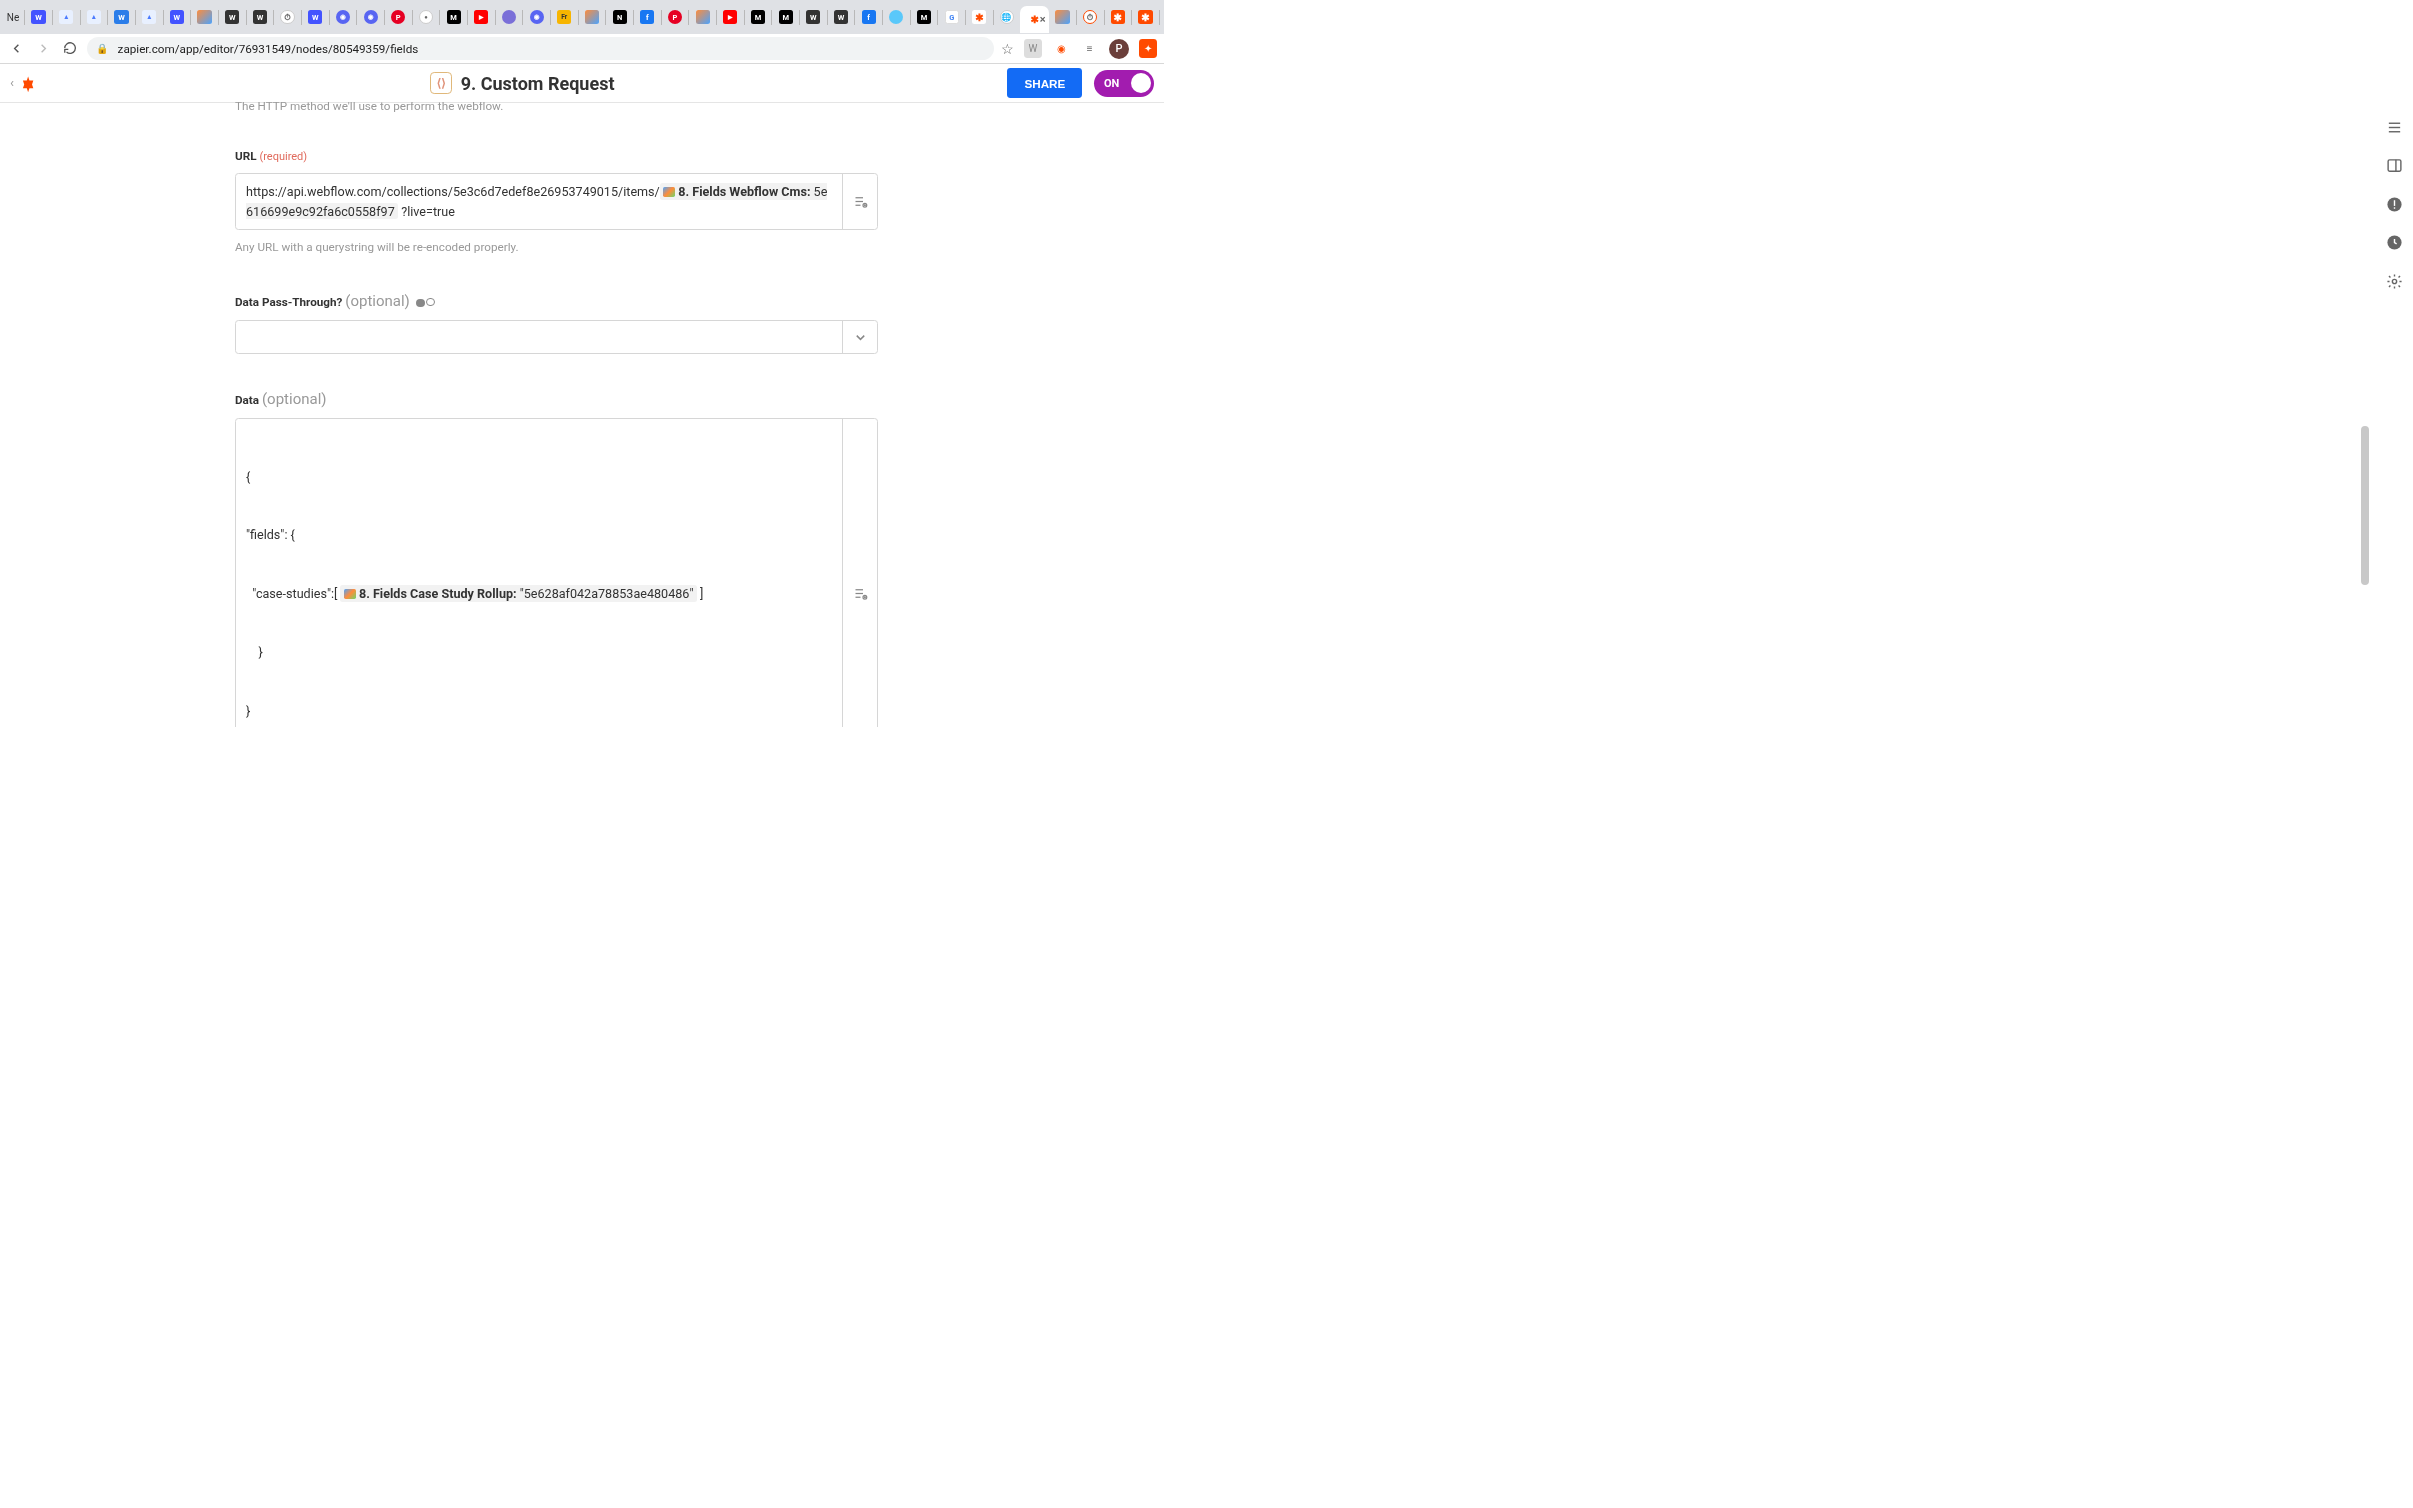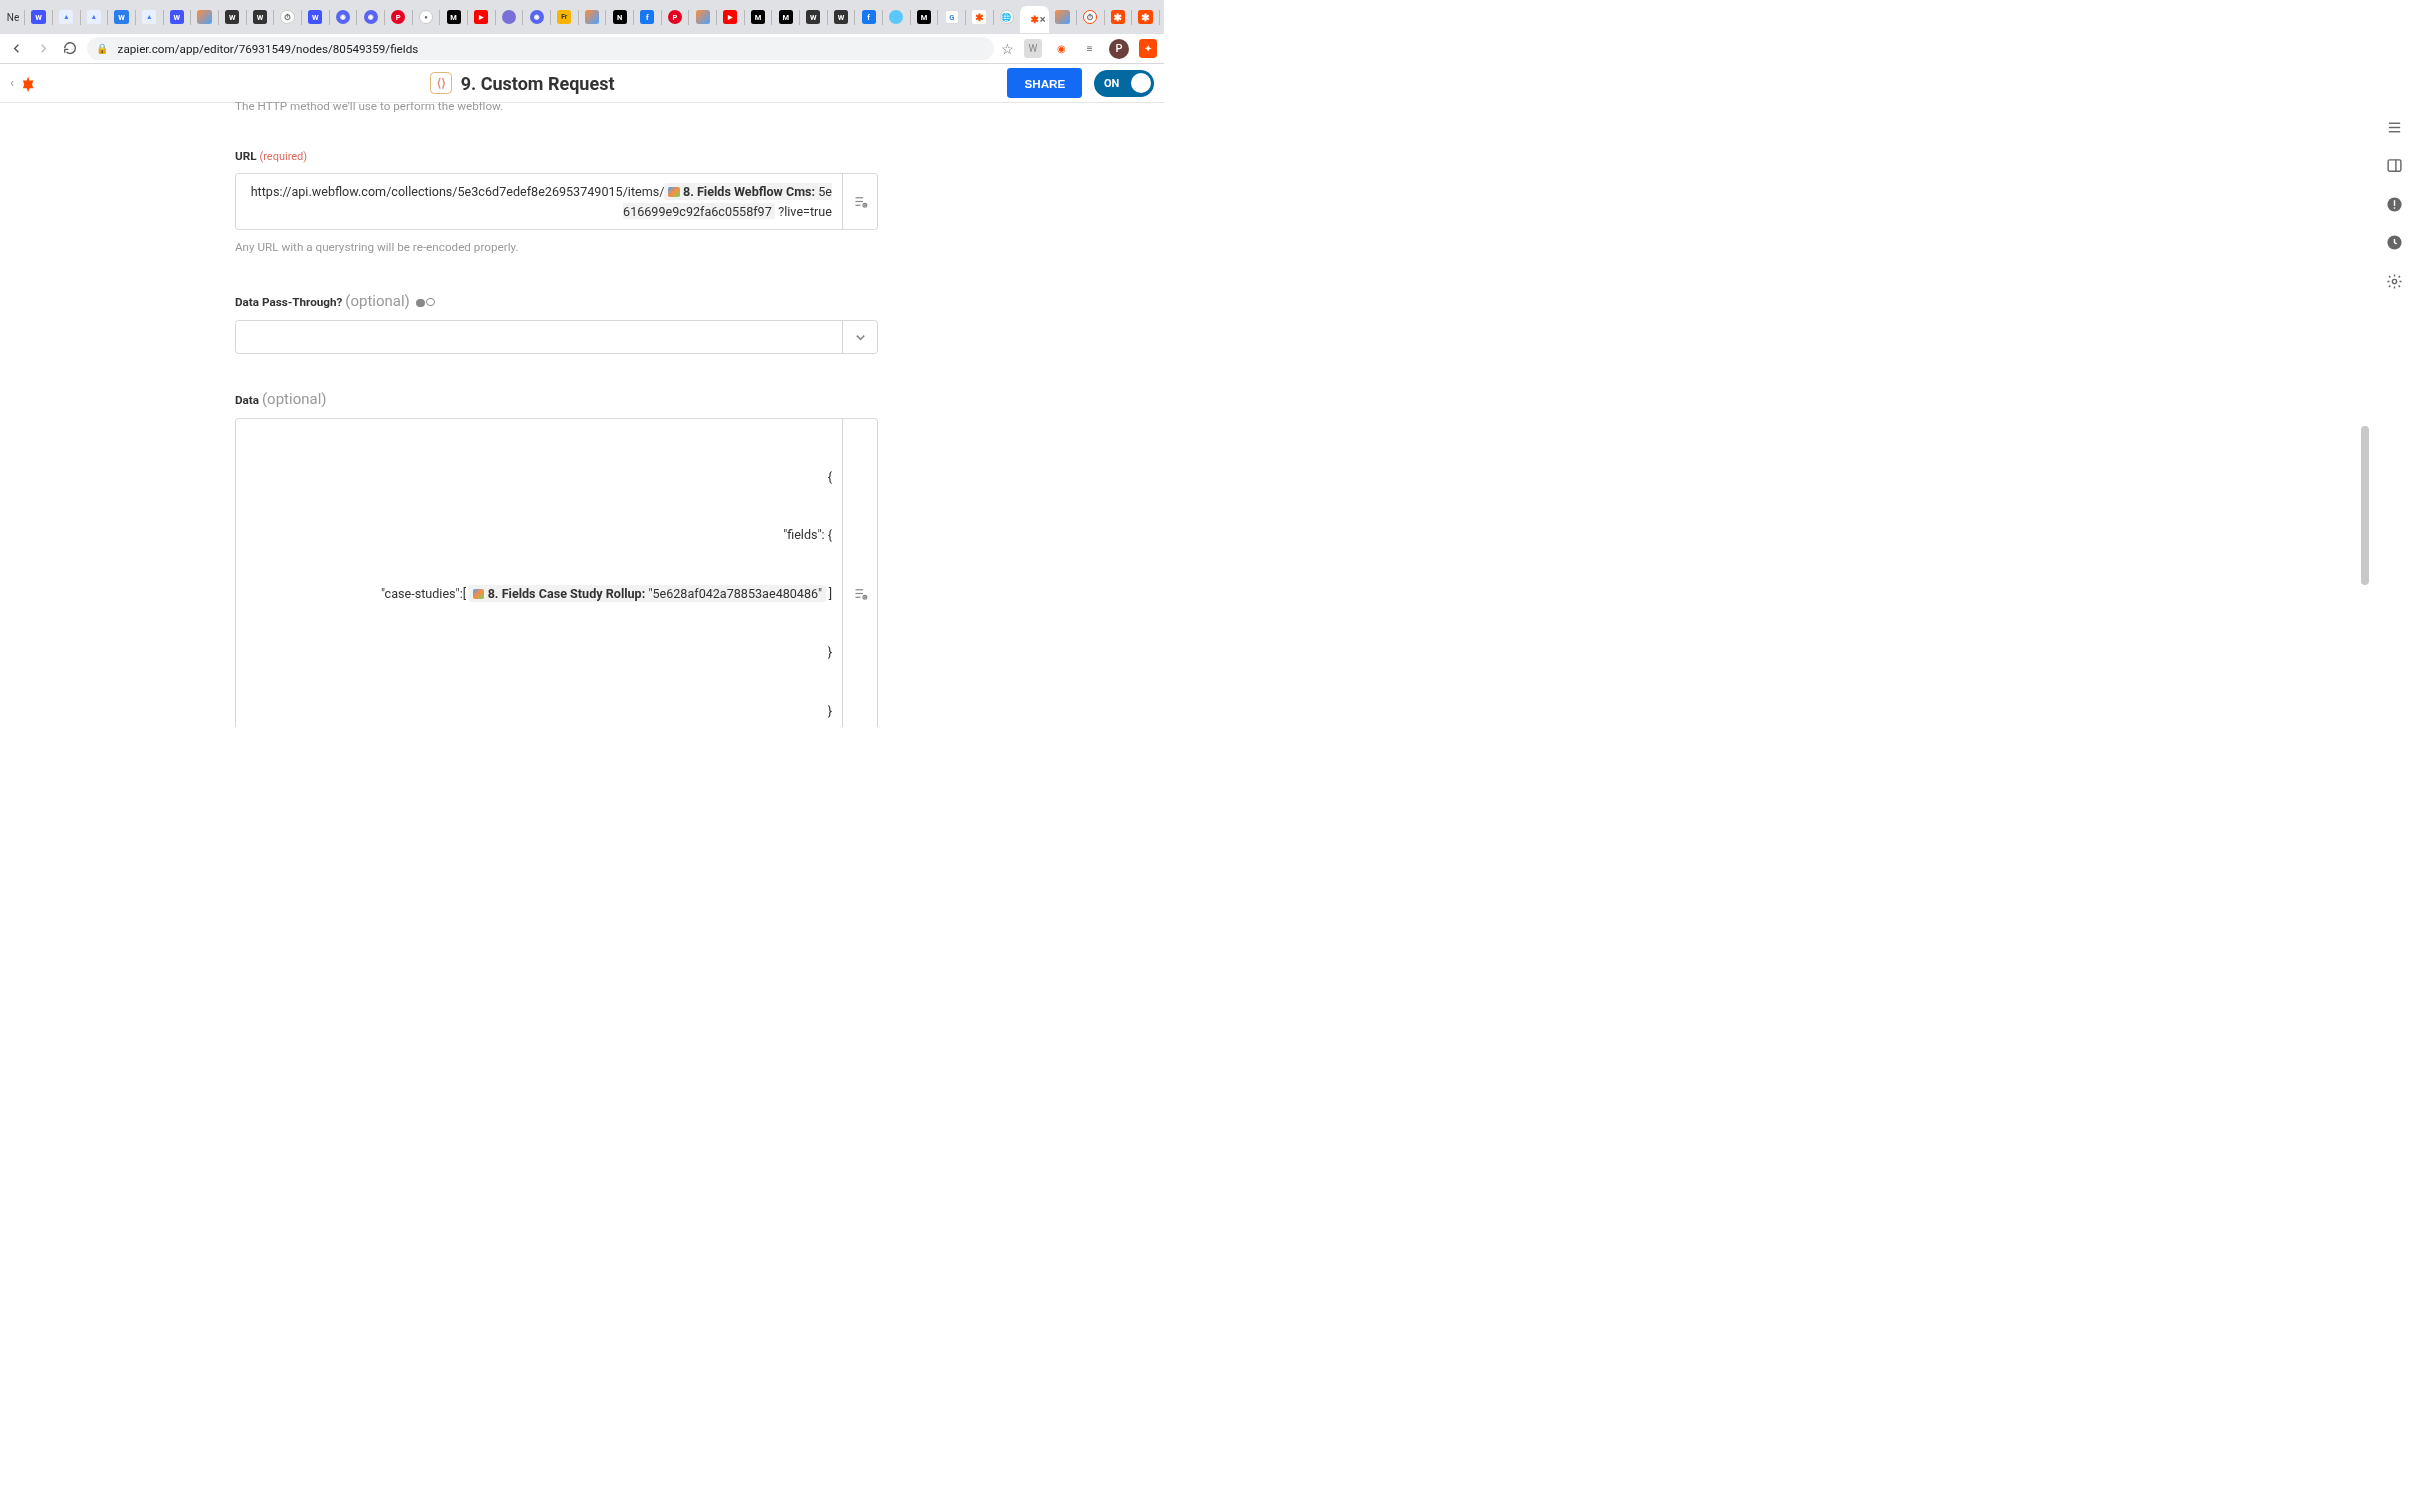--- a/index.html
+++ b/index.html
@@ -24,40 +24,40 @@
 
 
 .app-header { height: 39px; display: flex; align-items: center; padding: 0 10px; border-bottom: 0.8px solid #e5e5e5; background: #fff; }
 .back-zap { display: flex; align-items: center; gap: 5px; }
 .zap-logo { width: 18.4px; height: 18.4px; color: #ff4a00; }
 .page-title-wrap { flex: 1; display: flex; align-items: center; justify-content: center; gap: 8.4px; }
 .step-icon { width: 22px; height: 22px; border: 1.3px solid #e0b87a; border-radius: 4.2px; display: flex; align-items: center; justify-content: center; }
 .step-icon-inner { font-size: 11.7px; color: #e0937a; font-weight: 600; }
 .page-title { font-size: 18px; font-weight: 700; color: #333; }
 .share-btn { background: #136bf5; color: #fff; border: none; border-radius: 3.4px; padding: 8.4px 17px; font-size: 11.7px; font-weight: 700; cursor: pointer; }
-.on-toggle { margin-left: 11.7px; width: 60px; height: 27px; background: #0369a1; border-radius: 13.4px; display: flex; align-items: center; padding: 0 3.4px 0 10px; color: #fff; font-weight: 700; font-size: 11px; position: relative; }
+.on-toggle { margin-left: 11.7px; width: 60px; height: 27px; background: #a21caf; border-radius: 13.4px; display: flex; align-items: center; padding: 0 3.4px 0 10px; color: #fff; font-weight: 700; font-size: 11px; position: relative; }
 .on-knob { width: 20px; height: 20px; background: #fff; border-radius: 50%; position: absolute; right: 3.4px; }
 
 
 .right-rail { position: absolute; right: 0; top: 104px; width: 37px; display: flex; flex-direction: column; align-items: center; gap: 15px; padding-top: 11.7px; }
 .rail-icon { width: 23.5px; height: 23.5px; display: flex; align-items: center; justify-content: center; color: #666; cursor: pointer; }
 
 
 .form-wrap { position: absolute; left: 235px; top: 102px; width: 680px; height: 625px; overflow-y: auto; overflow-x: hidden; }
 .form-inner { padding-right: 37px; }
 .help-cut { font-size: 11.7px; color: #999; margin-top: -3.4px; }
 .field-block { margin-top: 36px; }
 .field-label { font-size: 11.7px; font-weight: 700; color: #333; }
 .field-label .req { font-weight: 400; color: #e06a5c; font-size: 11px; }
 .field-label .opt { font-weight: 400; color: #999; font-size: 15px; }
 .toggle-dot { display: inline-block; width: 20px; height: 11px; vertical-align: middle; margin-left: 3.4px; position: relative; }
 .toggle-dot::before { content: ""; position: absolute; width: 8.4px; height: 8.4px; background: #888; border-radius: 50%; left: 0; top: 0.8px; }
 .toggle-dot::after { content: ""; position: absolute; width: 8.4px; height: 8.4px; border: 1.3px solid #888; border-radius: 50%; left: 10px; top: 0; box-sizing: border-box; }
 
-.field-input { margin-top: 10px; border: 0.8px solid #d6d6d6; border-radius: 3.4px; display: flex; text-align: right; }
+.field-input { margin-top: 10px; border: 0.8px solid #d6d6d6; border-radius: 3.4px; display: flex; }
 .field-content { flex: 1; padding: 8.4px 10px; font-size: 12.6px; color: #333; line-height: 1.55; word-break: break-all; }
 .field-action { width: 35px; border-left: 0.8px solid #d6d6d6; display: flex; align-items: center; justify-content: center; color: #888; cursor: pointer; }
 .field-action svg, .dropdown-btn svg { width: 15px; height: 15px; }
 .dropdown-btn { width: 35px; border-left: 0.8px solid #d6d6d6; display: flex; align-items: center; justify-content: center; color: #888; cursor: pointer; }
 
 .chip { background: #f2f2f2; border-radius: 2.5px; padding: 0.8px 3.4px; display: inline; }
 .chip-icon { display: inline-block; width: 11.7px; height: 10px; vertical-align: -0.8px; margin-right: 3.4px; background: linear-gradient(135deg,#4aa3ff,#ff8c3a,#6bd96b); border-radius: 1.7px; }
 .chip-label { font-weight: 700; }
 .chip-val { font-weight: 400; }
 

